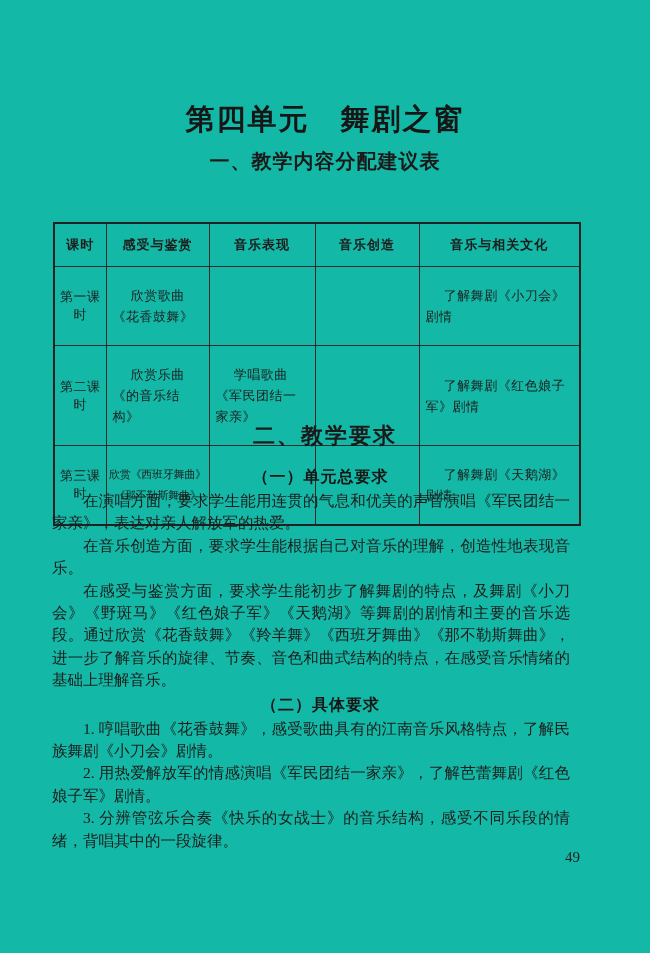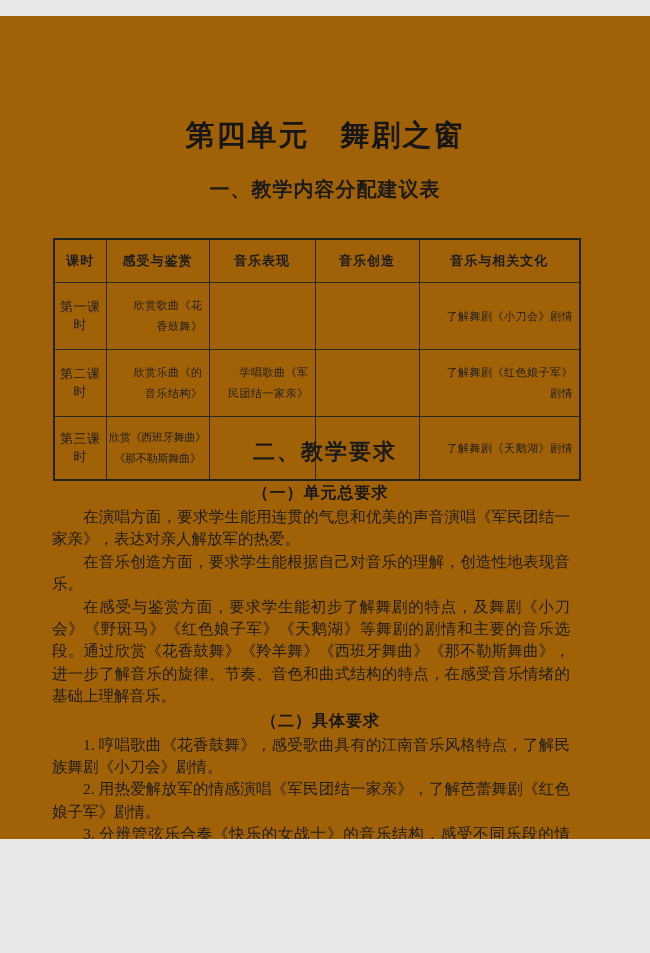--- a/index.html
+++ b/index.html
@@ -1,22 +1,22 @@
 <!DOCTYPE html>
 <html><head>
 <meta charset="utf-8">
 <style>
   * { box-sizing: border-box; }
   html, body { margin: 0; padding: 0; background: #e8e8e8; }
   .page {
     position: relative;
     width: 650px;
-    height: 823px;
-    margin: 16px auto;
-    background: #a16207;
+    height: 953px;
+    margin: 0 auto;
+    background: #14b8a6;
     color: #1c1c1c;
     font-family: "Liberation Serif", serif;
     overflow: hidden;
   }
   .unit-title {
     position: absolute;
     top: 100px; left: 0;
     width: 100%;
     margin: 0;
     text-align: center;
@@ -29,21 +29,21 @@
   .section-heading {
     position: absolute;
     left: 0;
     width: 100%;
     margin: 0;
     text-align: center;
     font-family: "Liberation Sans", sans-serif;
     font-weight: bold;
     color: #1a1a1a;
   }
-  .section-heading.s1 { top: 160px; font-size: 20px; letter-spacing: 1px; }
+  .section-heading.s1 { top: 148px; font-size: 20px; letter-spacing: 1px; }
   .section-heading.s2 { top: 421px; font-size: 22px; letter-spacing: 2px; }
 
   table.schedule {
     position: absolute;
     left: 53px; top: 222px;
     width: 526px;
     border-collapse: collapse;
     table-layout: fixed;
     border: 2px solid #222222;
     font-size: 13px;
@@ -64,25 +64,25 @@
   }
   td.period {
     text-align: center;
     vertical-align: middle;
     font-size: 13px;
     letter-spacing: 0.5px;
     padding: 0 2px;
   }
   td.content {
     vertical-align: middle;
-    font-size: 11px;
+    font-size: 13px;
     line-height: 21px;
-    padding: 12px 6px;
+    padding: 18px 6px;
     text-indent: 1.4em;
-    text-align: right;
+    text-align: left;
     letter-spacing: 0.5px;
   }
   td.content.tight {
     text-indent: 0;
     text-align: center;
     font-size: 11px;
     letter-spacing: -0.2px;
     padding: 10px 2px;
   }
   tr.r1 td { height: 48px; }

